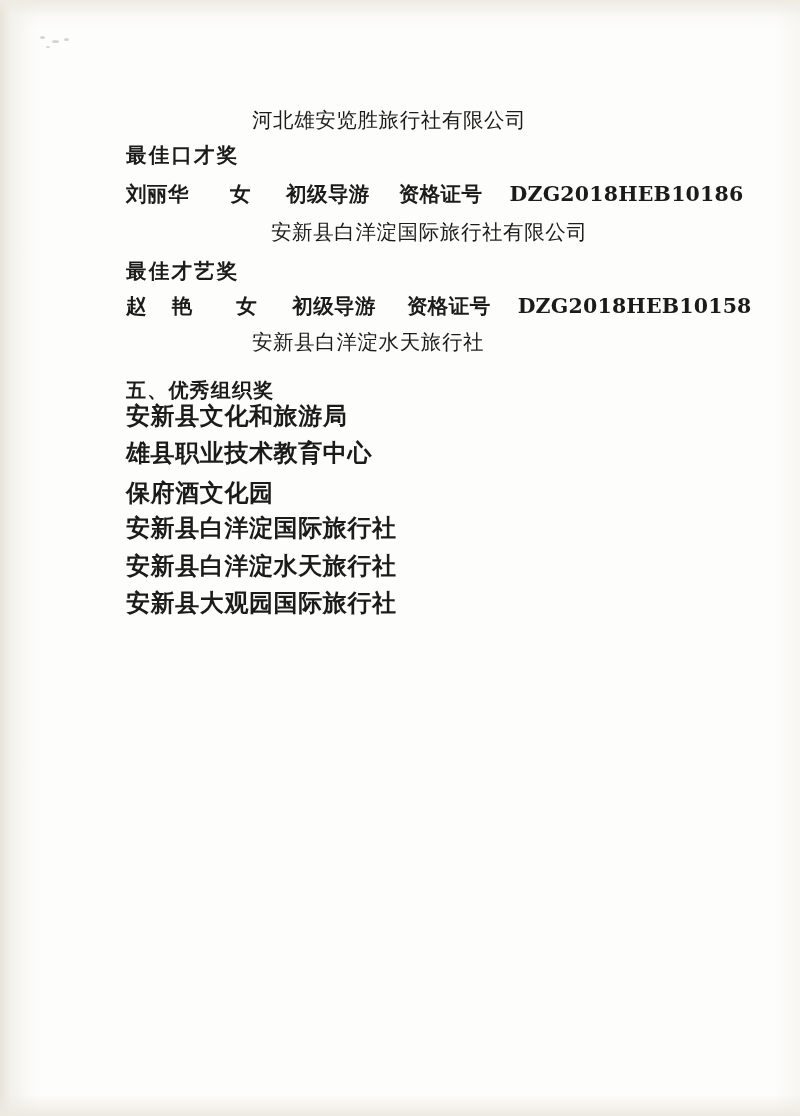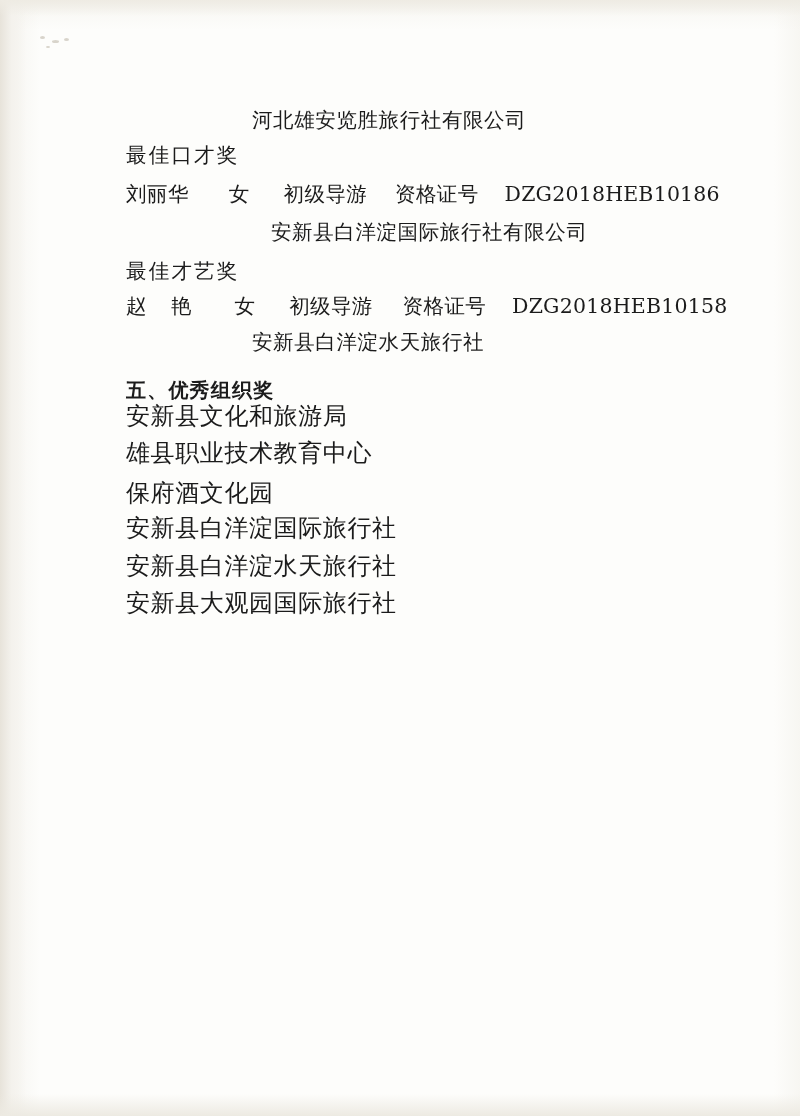--- a/index.html
+++ b/index.html
@@ -62,21 +62,21 @@
 
   .line {
     position: absolute;
     white-space: nowrap;
     font-size: 20.5px;
     line-height: 1;
     letter-spacing: 0.6px;
     color: #1b1b1b;
   }
 
-  .indent-1 { left: 126px; }
+  .indent-1 { left: 126px; font-weight: bold; }
   .indent-2 { left: 252px; }
 
   .bold-head {
     font-weight: bold;
     font-family: "DejaVu Sans", "Liberation Sans", sans-serif;
     font-size: 20px;
     letter-spacing: 1.2px;
     margin-top: 12px;
   }
 

